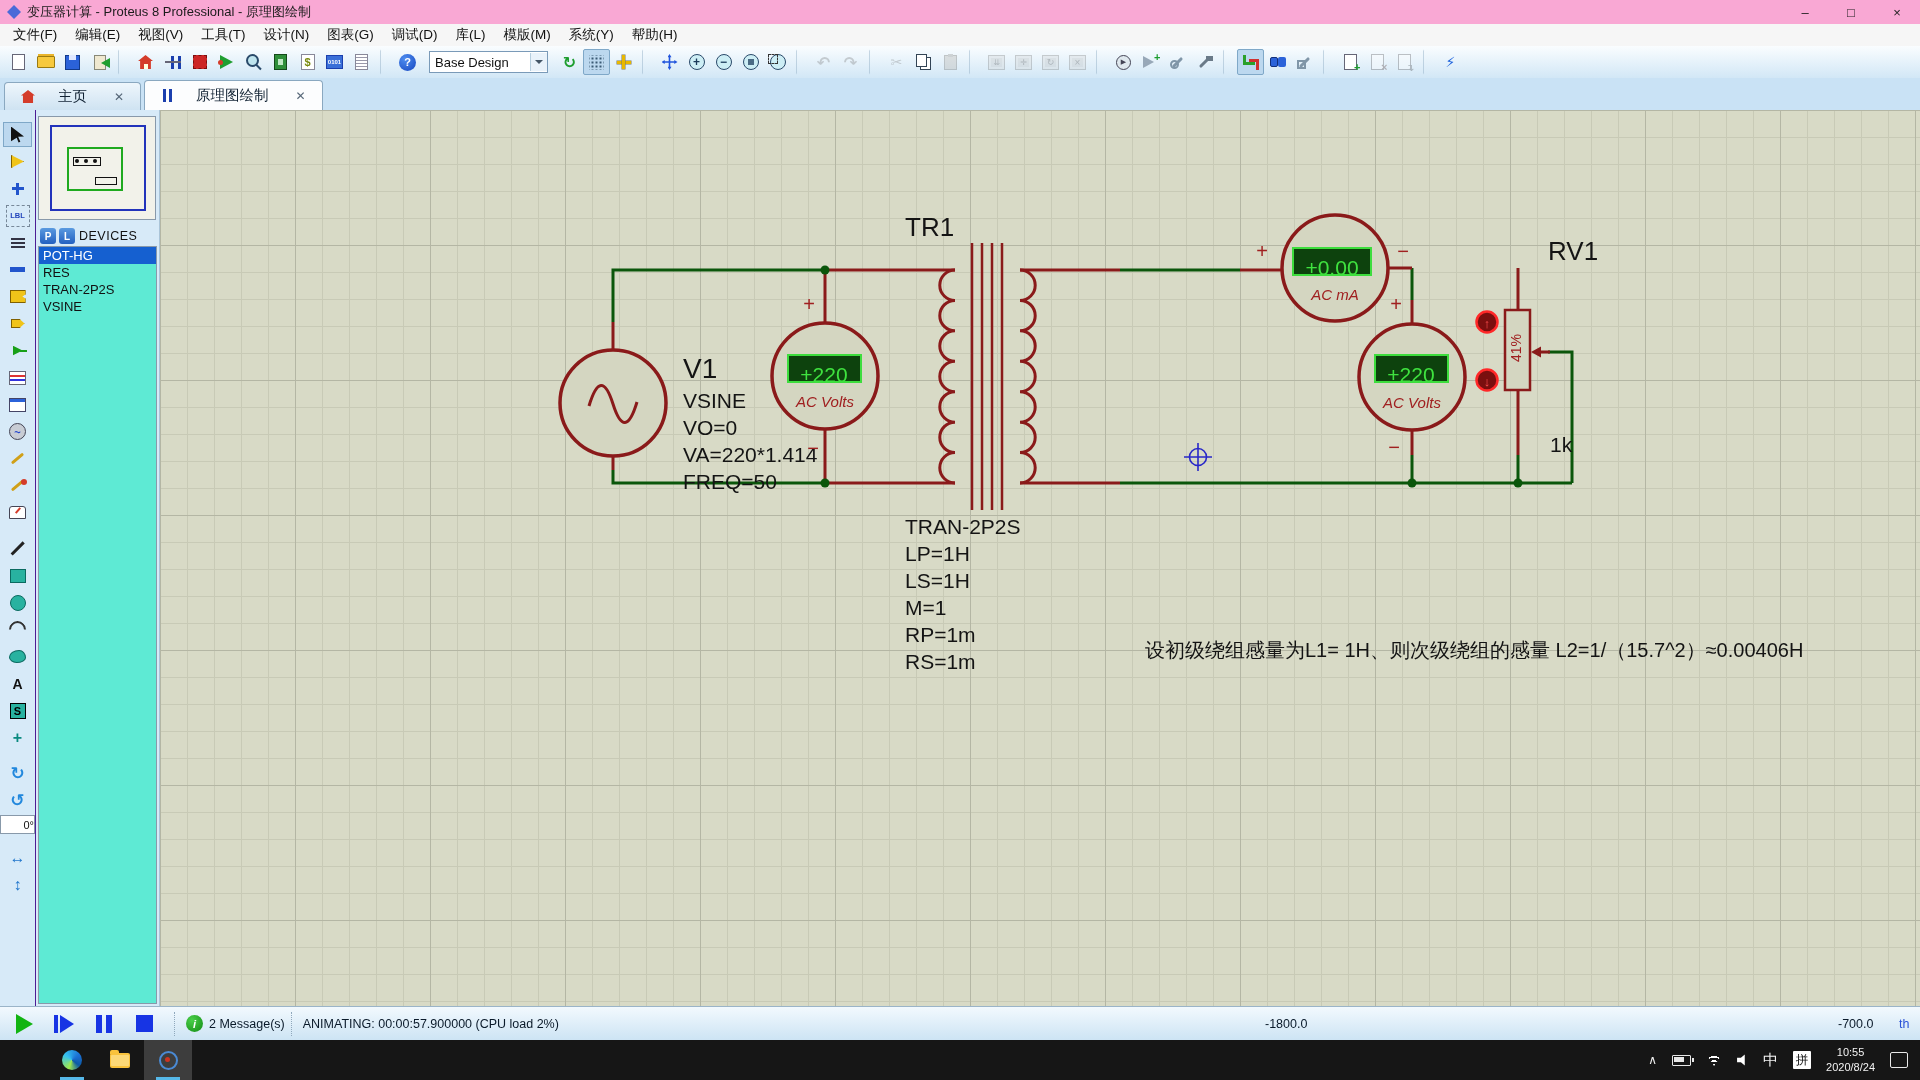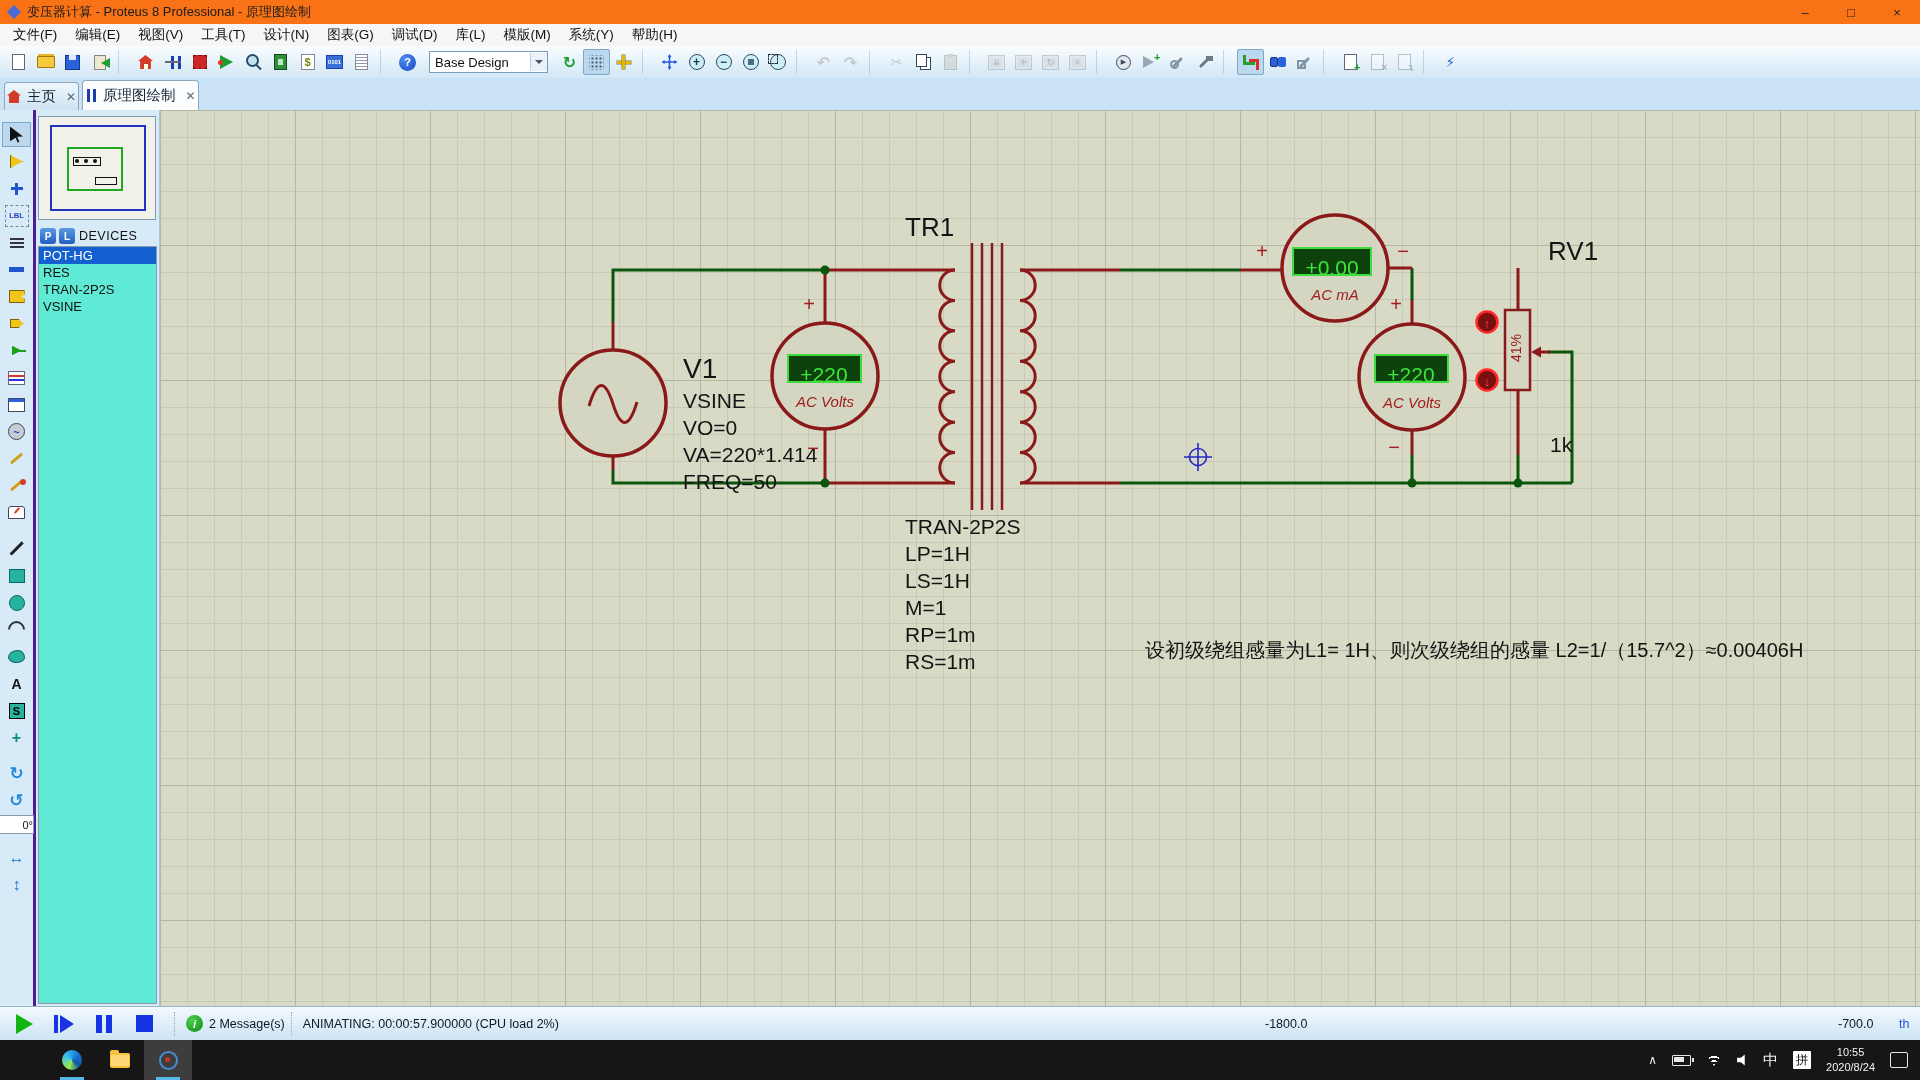--- a/index.html
+++ b/index.html
@@ -1,20 +1,20 @@
 <!DOCTYPE html>
 <html><head>
 <meta charset="utf-8">
 <style>
   html,body{margin:0;padding:0}
   body{width:1920px;height:1080px;position:relative;overflow:hidden;
        background:#cfe3f2;font-family:"Liberation Sans","DejaVu Sans",sans-serif;
        -webkit-font-smoothing:antialiased}
   
-  .titlebar{position:absolute;left:0;top:0;width:100%;height:24px;background:#f97316;
+  .titlebar{position:absolute;left:0;top:0;width:100%;height:24px;background:#f9a8d4;
             border-bottom:1px solid #e3e3e3;display:flex;align-items:center}
   .appicon{width:14px;height:14px;margin:0 6px 0 7px;background:#4a6ad8;
            clip-path:polygon(50% 0,100% 50%,50% 100%,0 50%);position:relative}
   .titletext{font-size:13px;color:#1b1b1b}
   .wctl{margin-left:auto;display:flex;height:24px}
   .wbtn{width:46px;height:24px;display:flex;align-items:center;justify-content:center;
         font-size:13px;color:#222}
   
   .menubar{position:absolute;left:0;top:24px;width:100%;height:22px;background:#f6f6f6;
            border-bottom:1px solid #dcdcdc;display:flex;align-items:center;padding-left:4px}
@@ -129,33 +129,33 @@
       content:"";width:11px;height:14px;background:#fff;border:1px solid #667}
   .ti-newsheet .glyph::after{content:"+";position:absolute;right:0;bottom:-2px;color:#1f9e30;
       font-weight:bold;font-size:11px}
   .ti-delsheet .glyph::after{content:"×";position:absolute;right:0;bottom:-2px;color:#c03030;
       font-weight:bold;font-size:11px}
   .ti-gotosheet .glyph::after{content:"↴";position:absolute;right:0;bottom:-2px;color:#456;font-size:10px}
   .ti-erc .glyph{color:#2266dd;font-size:14px;font-weight:bold}
   
   .tabbar{position:absolute;left:0;top:78px;width:100%;height:32px;background:#c9e2f5;
           border-bottom:1px solid #9fbdd4;display:flex;align-items:flex-end;padding-left:4px}
-  .tab{height:27px;display:flex;align-items:center;gap:6px;padding:0 2px;margin-right:3px;
+  .tab{height:27px;display:flex;align-items:center;gap:23px;padding:0 16px;margin-right:3px;
        border:1px solid #8aa8c0;border-bottom:none;border-radius:4px 4px 0 0;
        background:linear-gradient(#eef6fc,#cfe3f2);font-size:14.5px;color:#123}
   .tab.active{background:#fcfdfe;height:29px}
   .tabx{font-size:12px;color:#567;margin-left:4px}
   .ic-home-sm{width:14px;height:13px;background:#d43c2a;
       clip-path:polygon(50% 0,100% 42%,86% 42%,86% 100%,14% 100%,14% 42%,0 42%);position:relative}
   .ic-sch-sm{width:12px;height:13px;position:relative}
   .ic-sch-sm::before{content:"";position:absolute;left:2px;top:0;width:3px;height:13px;
       background:#1b3fae;box-shadow:6px 0 0 #1b3fae}
   
   .modebar{position:absolute;left:0;top:110px;width:36px;height:896px;background:#d7eaf8;
-           border-right:3px solid #4c1d95;display:flex;flex-direction:column;align-items:center;
+           border-right:1px solid #4c1d95;display:flex;flex-direction:column;align-items:center;
            padding-top:12px;box-sizing:border-box}
   .mbtn{width:27px;height:23px;display:flex;align-items:center;justify-content:center;
         border:1px solid transparent;margin-bottom:2px;position:relative}
   .mbtn.active{background:#bcd8ef;border-color:#7fa8c8}
   .mbtn .glyph{position:relative;width:20px;height:18px;display:flex;align-items:center;
         justify-content:center;font-size:13px;color:#234}
   .mbtn.sep{height:9px;border:none;margin:0}
   .mbtn.field{width:30px;height:17px;background:#fff;border:1px solid #8899aa;
         justify-content:flex-start;padding-left:3px}
   .mbtn.field .lab{font-size:11px;color:#111}

